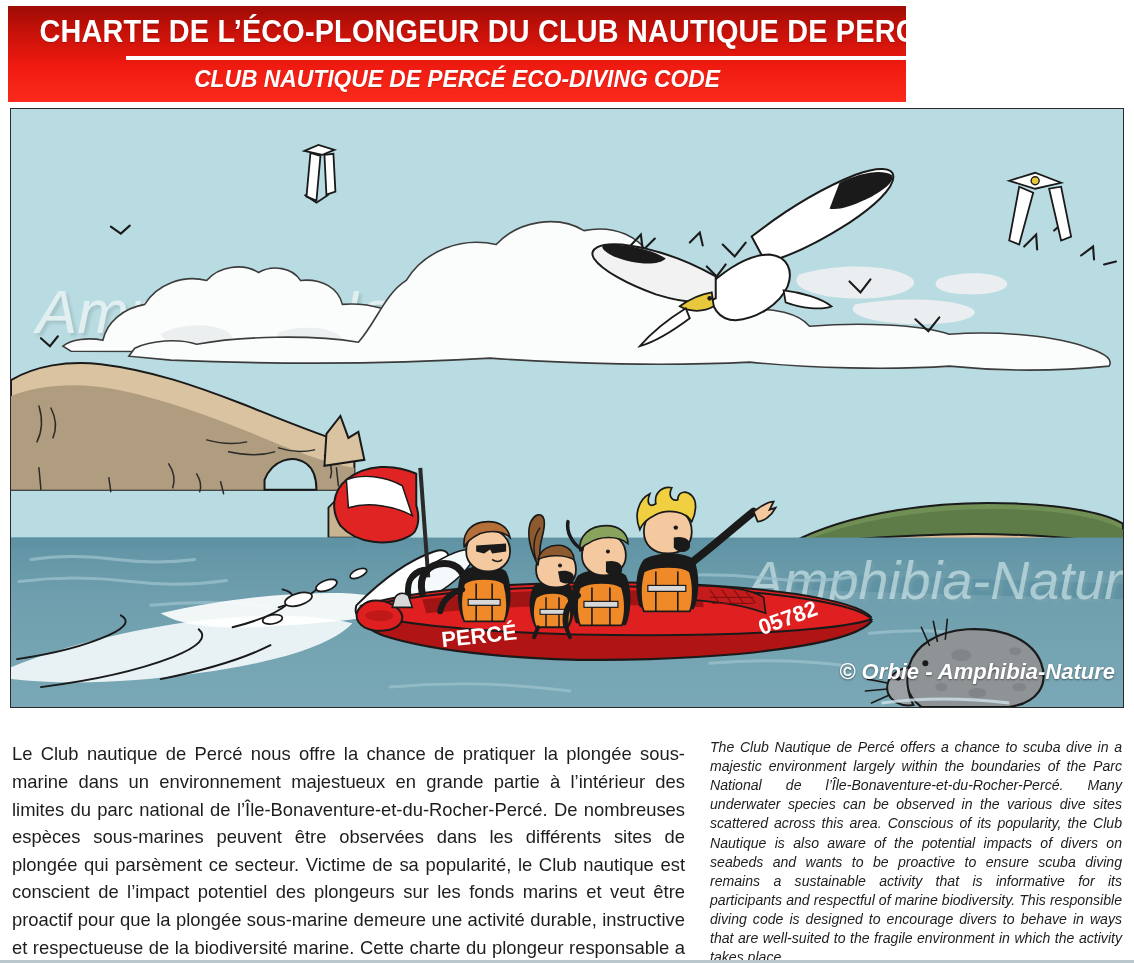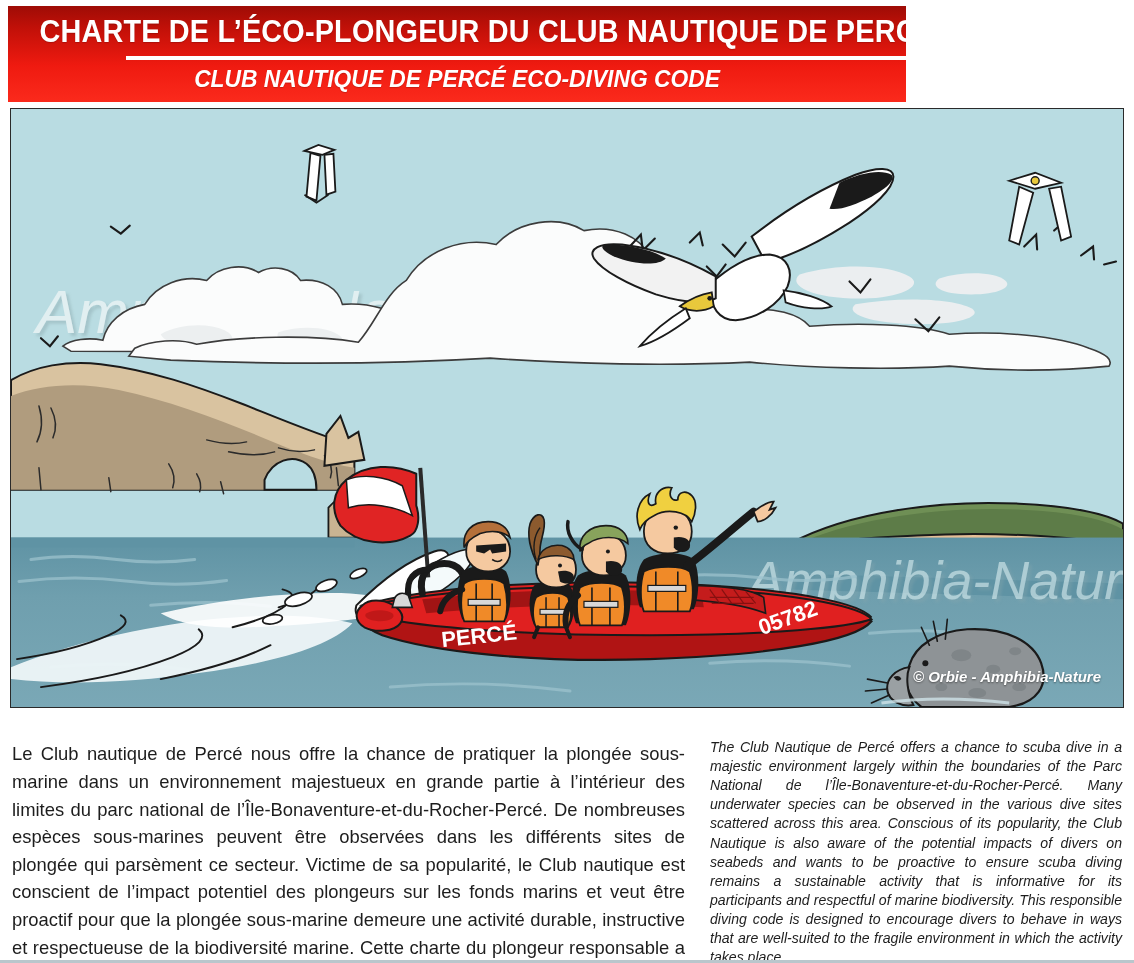--- a/index.html
+++ b/index.html
@@ -74,24 +74,24 @@
     height: 600px;
     border: 1.5px solid #2a2a2a;
     box-sizing: border-box;
     overflow: hidden;
     background: #b9dce2;
   }
   .illus-svg { display: block; width: 100%; height: 100%; }
 
   .credit {
     position: absolute;
-    right: 22px;
+    right: 8px;
     bottom: 22px;
     color: #ffffff;
-    font-size: 15px;
+    font-size: 22px;
     font-weight: bold;
     font-style: italic;
     white-space: nowrap;
     text-shadow: 0 1px 2px rgba(0,0,0,.45);
     font-family: "Liberation Sans", sans-serif;
     padding-left: 40px;
   }
 
   
   .cols {

